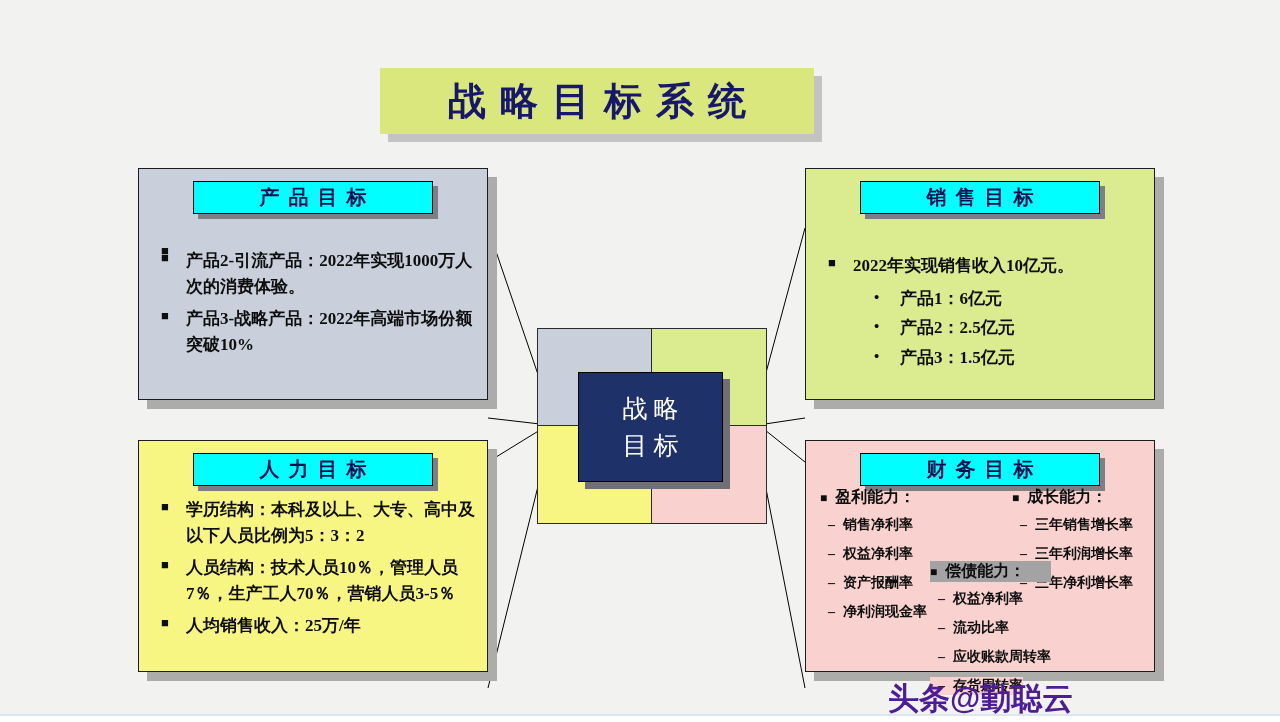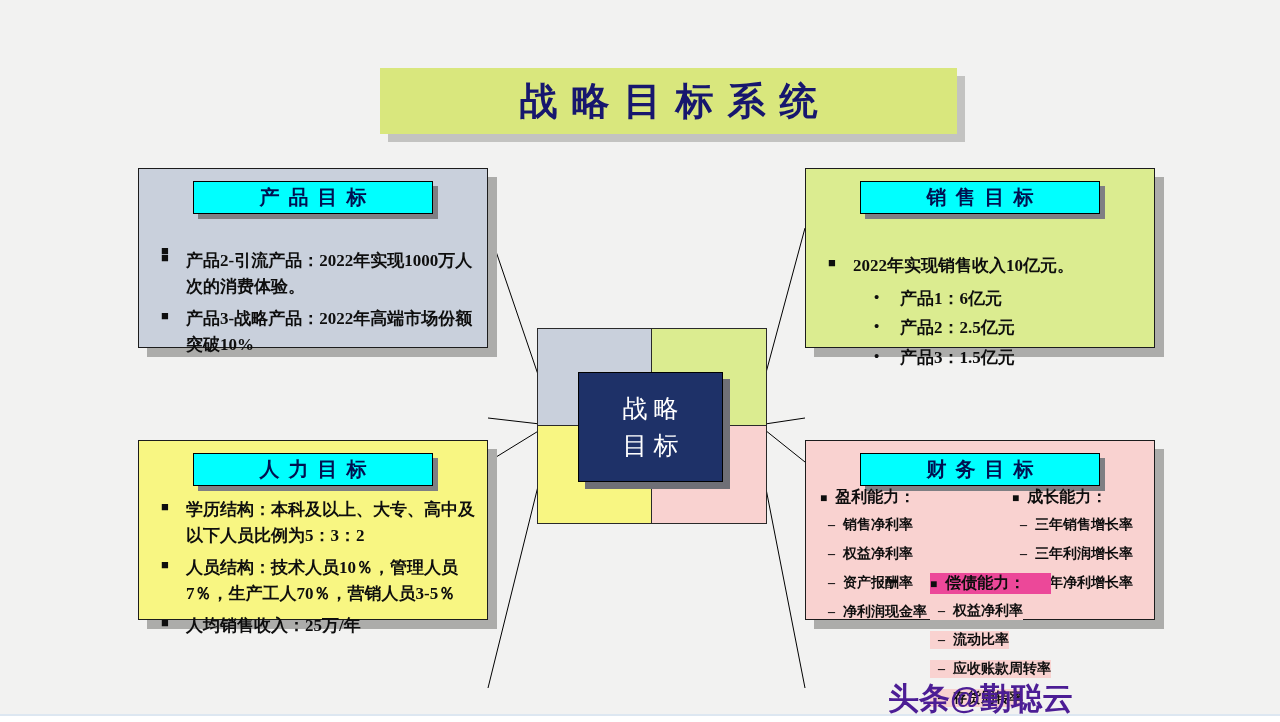--- a/index.html
+++ b/index.html
@@ -8,21 +8,21 @@
     background:#f2f2f1;
     font-family:"Liberation Serif", serif;
     overflow:hidden;
   }
   .stage { position:relative; width:1280px; height:722px; background:#f2f2f1; }
 
   svg.lines { position:absolute; left:0; top:0; width:1280px; height:722px; }
 
   
   .title-box {
-    position:absolute; left:380px; top:68px; width:577px; height:66px;
+    position:absolute; left:380px; top:68px; width:434px; height:66px;
     background:#d9e77d;
     box-shadow:8px 8px 0 #c3c3c1;
     display:flex; align-items:center; justify-content:center;
   }
   .title-text {
     font-size:38px; font-weight:bold; color:#17176e;
     letter-spacing:14px; padding-left:14px; white-space:nowrap;
   }
 
   
@@ -40,21 +40,21 @@
     position:absolute; left:578px; top:372px; width:145px; height:110px;
     background:#1e3168; border:1px solid #000;
     box-shadow:7px 7px 0 #6f6f76;
     display:flex; flex-direction:column; align-items:center; justify-content:center;
     color:#ffffff; font-size:25px; font-weight:normal;
     letter-spacing:6px; line-height:1.5; text-indent:6px;
   }
 
   
   .goal-box {
-    position:absolute; width:350px; height:180px;
+    position:absolute; width:350px; height:232px;
     border:1px solid #1c1c1c;
     box-shadow:9px 9px 0 #acacaa;
   }
   .gb-product { left:138px; top:168px; background:#c9d0dc; }
   .gb-sales   { left:805px; top:168px; background:#dbec90; }
   .gb-hr      { left:138px; top:440px; background:#f8f682; }
   .gb-finance { left:805px; top:440px; background:#f9d2d0; }
 
   .gb-header {
     position:absolute; top:12px; left:50%; transform:translateX(-50%);
@@ -82,21 +82,21 @@
 
   
   .fin-group { position:absolute; font-weight:bold; color:#0e0e0e; }
   .fin-title { font-size:16px; margin-bottom:8px; white-space:nowrap; }
   .fin-title .fsq { font-size:12px; margin-right:8px; }
   .fin-item { font-size:14px; margin-bottom:11px; padding-left:8px; white-space:nowrap; }
   .fin-item .dash { margin-right:8px; }
   .fg-profit { left:14px;  top:46px; }
   .fg-growth { left:206px; top:46px; }
   .fg-debt   { left:124px; top:120px; }
-  .fg-debt .fin-title { background:#ec4899; padding-right:6px;margin-top:12px; }
+  .fg-debt .fin-title { background:#a3a3a3; padding-right:6px; }
   .fg-debt .fin-item  { background:#f9d2d0; width:max-content; }
 
   
   .watermark {
     position:absolute; left:888px; top:678px;
     font-size:31px; font-weight:bold; color:#4c1d95;
     font-family:"Liberation Sans", sans-serif;
     white-space:nowrap;
   }
   .bottom-strip {

